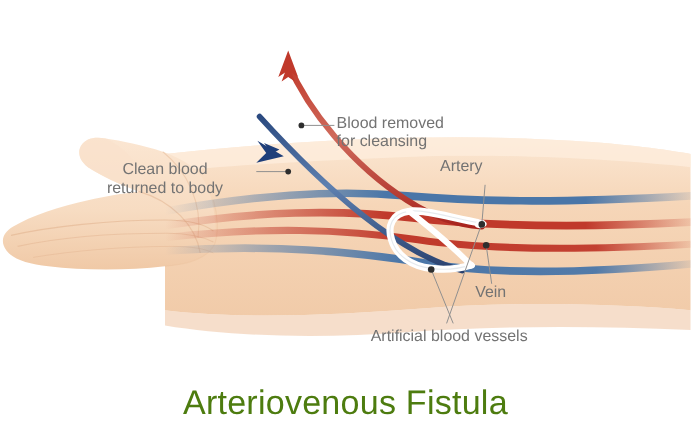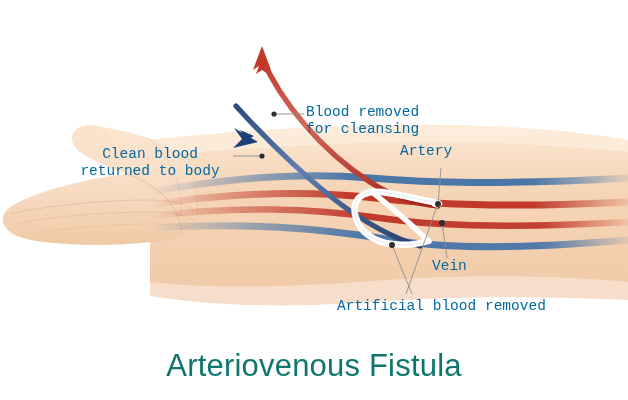--- a/index.html
+++ b/index.html
@@ -17,34 +17,34 @@
   }
   #art {
     position: absolute;
     left: 0;
     top: 0;
     width: 628px;
     height: 400px;
   }
   .lbl {
     position: absolute;
-    color: #0369a1;
-    font-family: Liberation Mono, monospace;
+    color: #737373;
+    font-family: Liberation Sans, sans-serif;
     font-size: 14.5px;
     line-height: 17px;
     white-space: pre;
   }
   .lbl.right { text-align: center; }
   #title {
     position: absolute;
     left: 0;
     top: 348px;
     width: 628px;
     text-align: center;
-    color: #0f766e;
+    color: #4d7c0f;
     font-family: "Liberation Sans", sans-serif;
     font-size: 31px;
     font-weight: 300;
     letter-spacing: 0.2px;
   }
 </style>
 </head>
 <body>
 
 <div id="stage">
@@ -189,17 +189,17 @@
   <div class="lbl" style="left:306px; top:104px;">Blood removed
 for cleansing</div>
 
   <div class="lbl right" style="left:68px; top:146px; width:164px;">Clean blood
 returned to body</div>
 
   <div class="lbl" style="left:400px; top:143px;">Artery</div>
 
   <div class="lbl" style="left:432px; top:258px;">Vein</div>
 
-  <div class="lbl" style="left:337px; top:298px;">Artificial blood removed</div>
+  <div class="lbl" style="left:337px; top:298px;">Artificial blood vessels</div>
 
   <div id="title">Arteriovenous Fistula</div>
 
 </div>
 
 </body></html>

